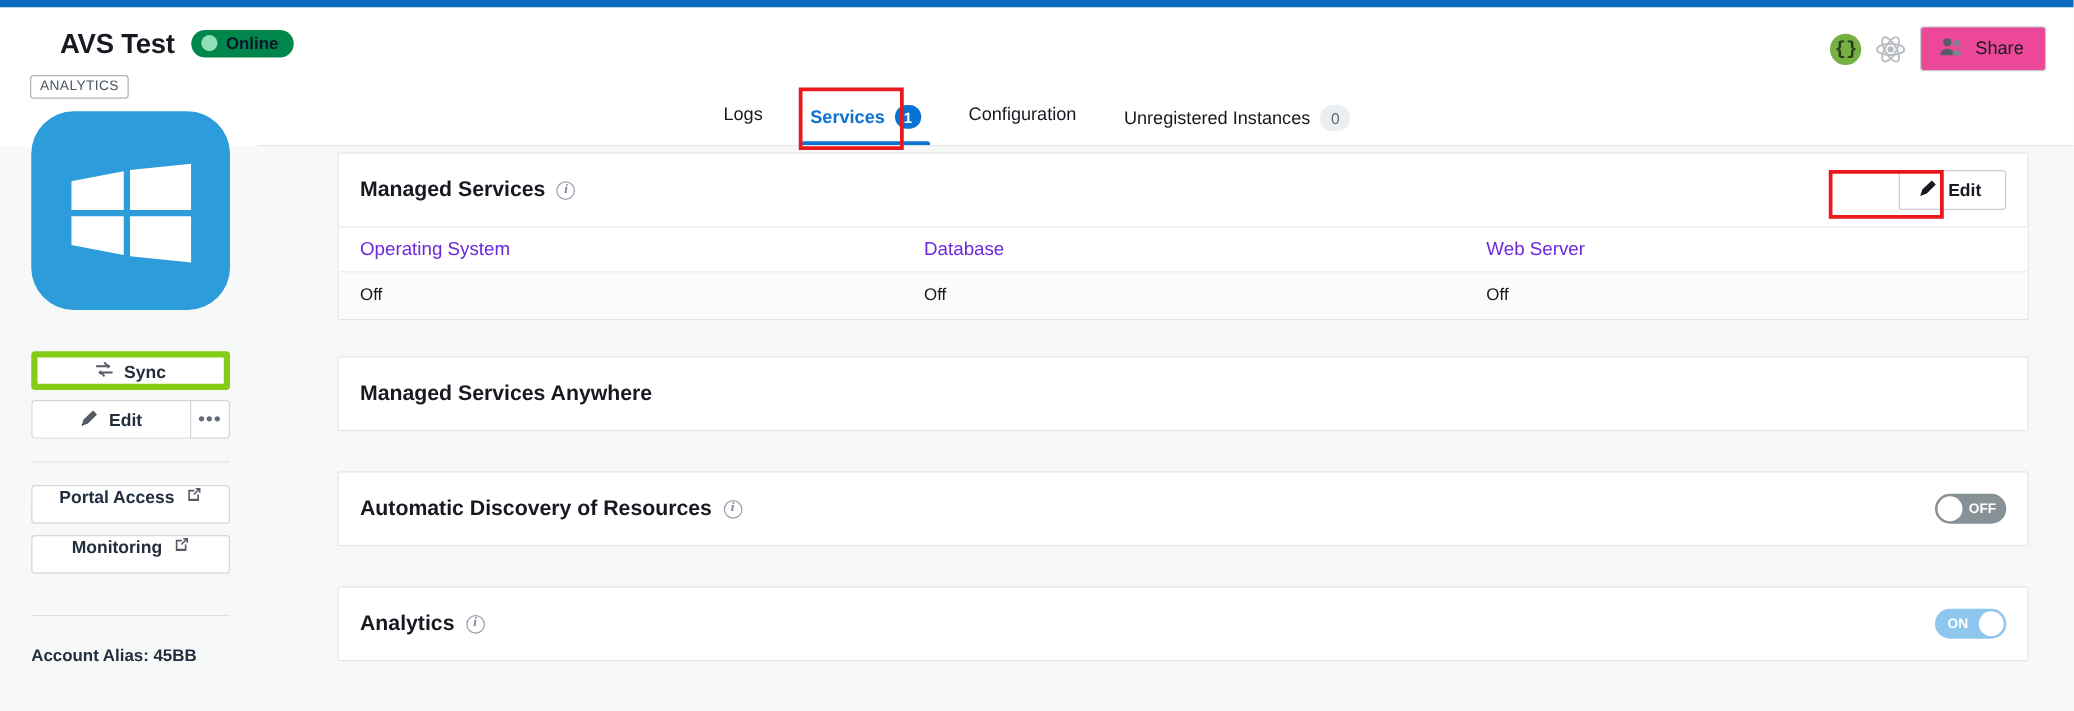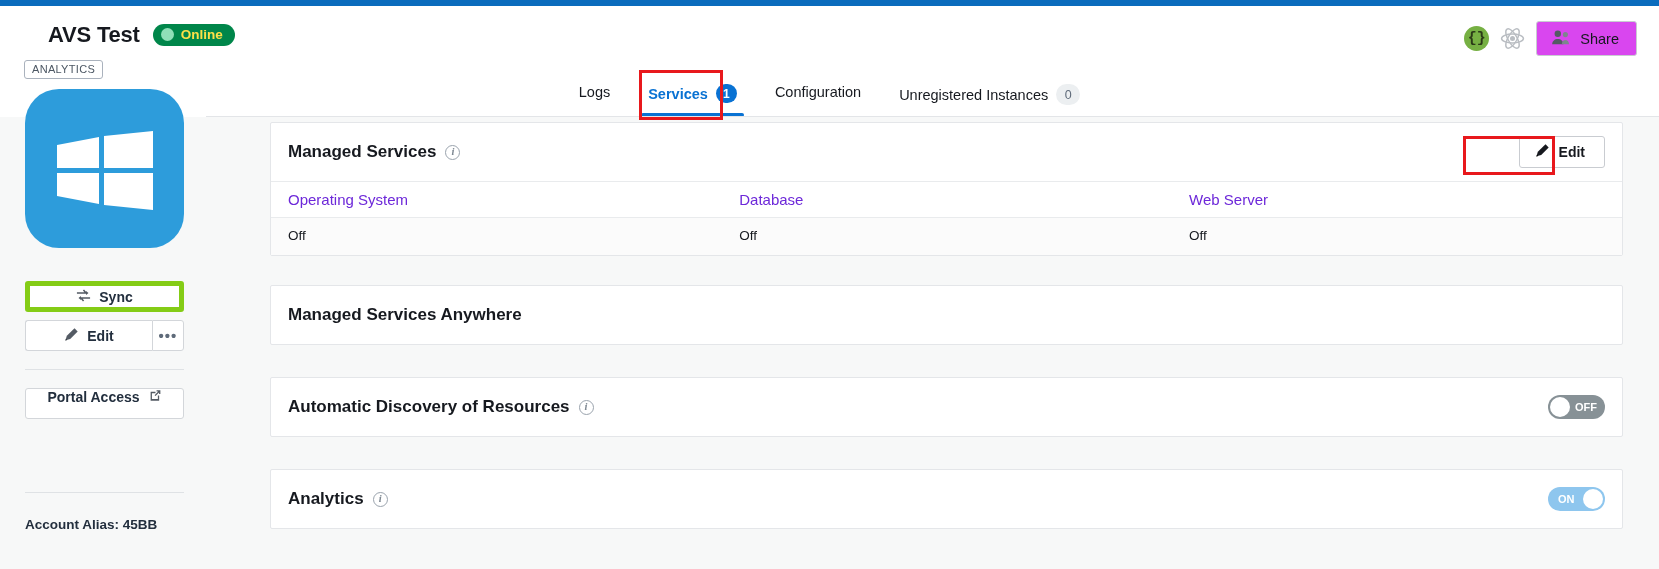--- a/index.html
+++ b/index.html
@@ -15,42 +15,42 @@
 
   
   .header {
     position: absolute; left: 0; top: 0; width: 1659px; height: 111px;
     background: #fff;
   }
   .brand { position: absolute; left: 24px; top: 16px; display: flex; align-items: center; gap: 13px; margin-left: 24px; }
   .brand-title { font-size: 22px; font-weight: bold; color: #16191f; letter-spacing: -0.2px; }
   .status-pill {
     display: inline-flex; align-items: center; gap: 7px;
-    background: #00864a; color: #fde047; border-radius: 12px;
+    background: #00864a; color: #0f172a; border-radius: 12px;
     padding: 3px 12px 4px 8px; font-size: 13.5px; font-weight: bold;
   }
   .status-dot { width: 13px; height: 13px; border-radius: 50%; background: #8fe0b8; display: block; }
 
   .tag-chip {
     position: absolute; left: 24px; top: 54px;
     border: 1px solid #aab2bd; border-radius: 3px;
     font-size: 11px; color: #4c5763; padding: 2px 7px 3px 7px;
     letter-spacing: 0.3px;
   }
 
   .header-right { position: absolute; right: 22px; top: 15px; display: flex; align-items: center; gap: 11px; }
   .icon-brace {
     width: 25px; height: 25px; border-radius: 50%; background: #76b043;
     display: flex; align-items: center; justify-content: center;
     color: #2b3a18; font-size: 15px; font-weight: bold; font-family: "Liberation Mono", monospace;
   }
   .icon-atom { width: 25px; height: 25px; display: block; }
   .share-btn {
     display: inline-flex; align-items: center; gap: 9px;
-    border: 1px solid #c9ccd1; background: #d946ef; border-radius: 3px;
+    border: 1px solid #c9ccd1; background: #ec4899; border-radius: 3px;
     padding: 7px 17px 7px 14px; font-size: 14.5px; color: #16191f; font-weight: normal;
     cursor: pointer;
   }
 
   
   .tabs {
     position: absolute; left: 0; top: 74px; width: 1659px; height: 37px;
     display: flex; justify-content: center; align-items: flex-start; gap: 0;
   }
   .tab {
@@ -256,20 +256,29 @@
       <div class="side-btn-link">
         <span>Portal Access</span>
         <span>
           <svg viewBox="0 0 16 16" width="13" height="13">
             <path d="M2 3.5h6v1.6H3.6v7.3h7.3V8h1.6v6.4H2z" fill="#545b64"></path>
             <path d="M9.3 1.6H14v4.7h-1.6V4.3L8 8.7 6.9 7.6l4.4-4.4H9.3z" fill="#545b64"></path>
           </svg>
         </span>
       </div>
 
+      <div class="side-btn-link">
+        <span>Monitoring</span>
+        <span>
+          <svg viewBox="0 0 16 16" width="13" height="13">
+            <path d="M2 3.5h6v1.6H3.6v7.3h7.3V8h1.6v6.4H2z" fill="#545b64"></path>
+            <path d="M9.3 1.6H14v4.7h-1.6V4.3L8 8.7 6.9 7.6l4.4-4.4H9.3z" fill="#545b64"></path>
+          </svg>
+        </span>
+      </div>
     </div>
 
     <div class="acct-div"></div>
     <div class="acct-alias">Account Alias: 45BB</div>
   </div>
 
   <div class="main">
 
     <div class="card" style="top:5px;">
       <div class="card-head">

